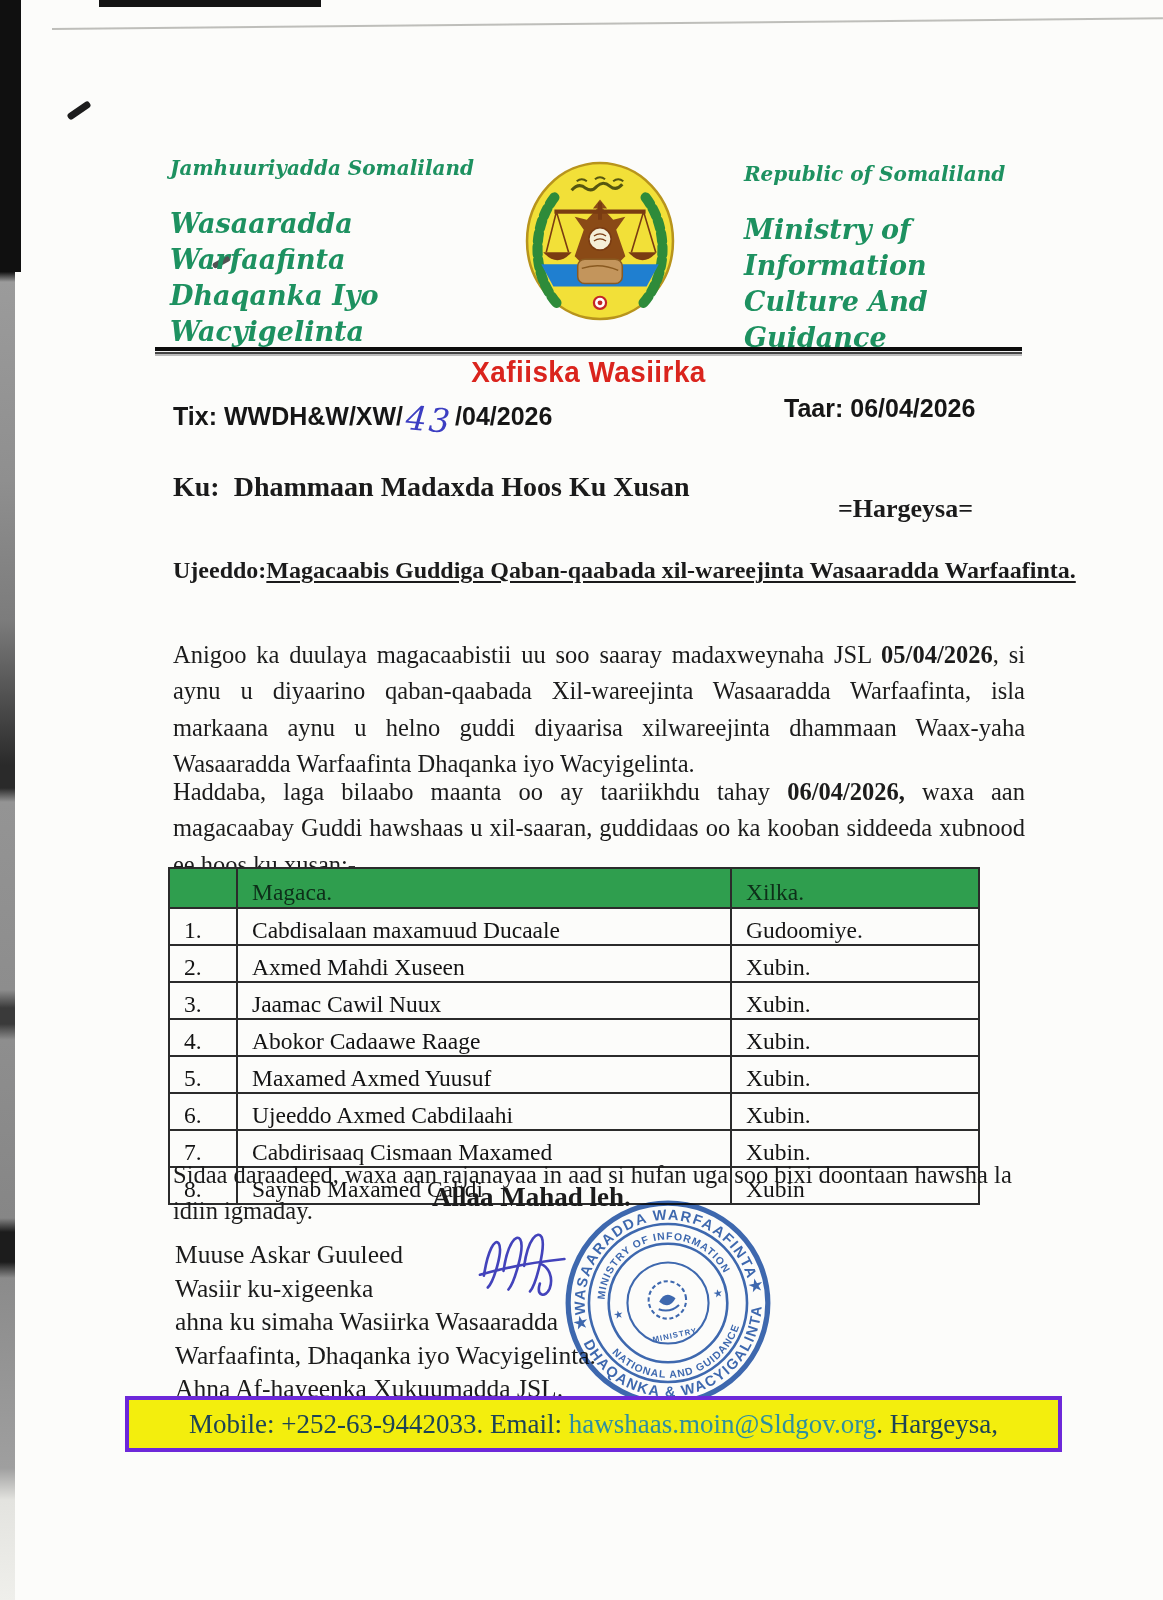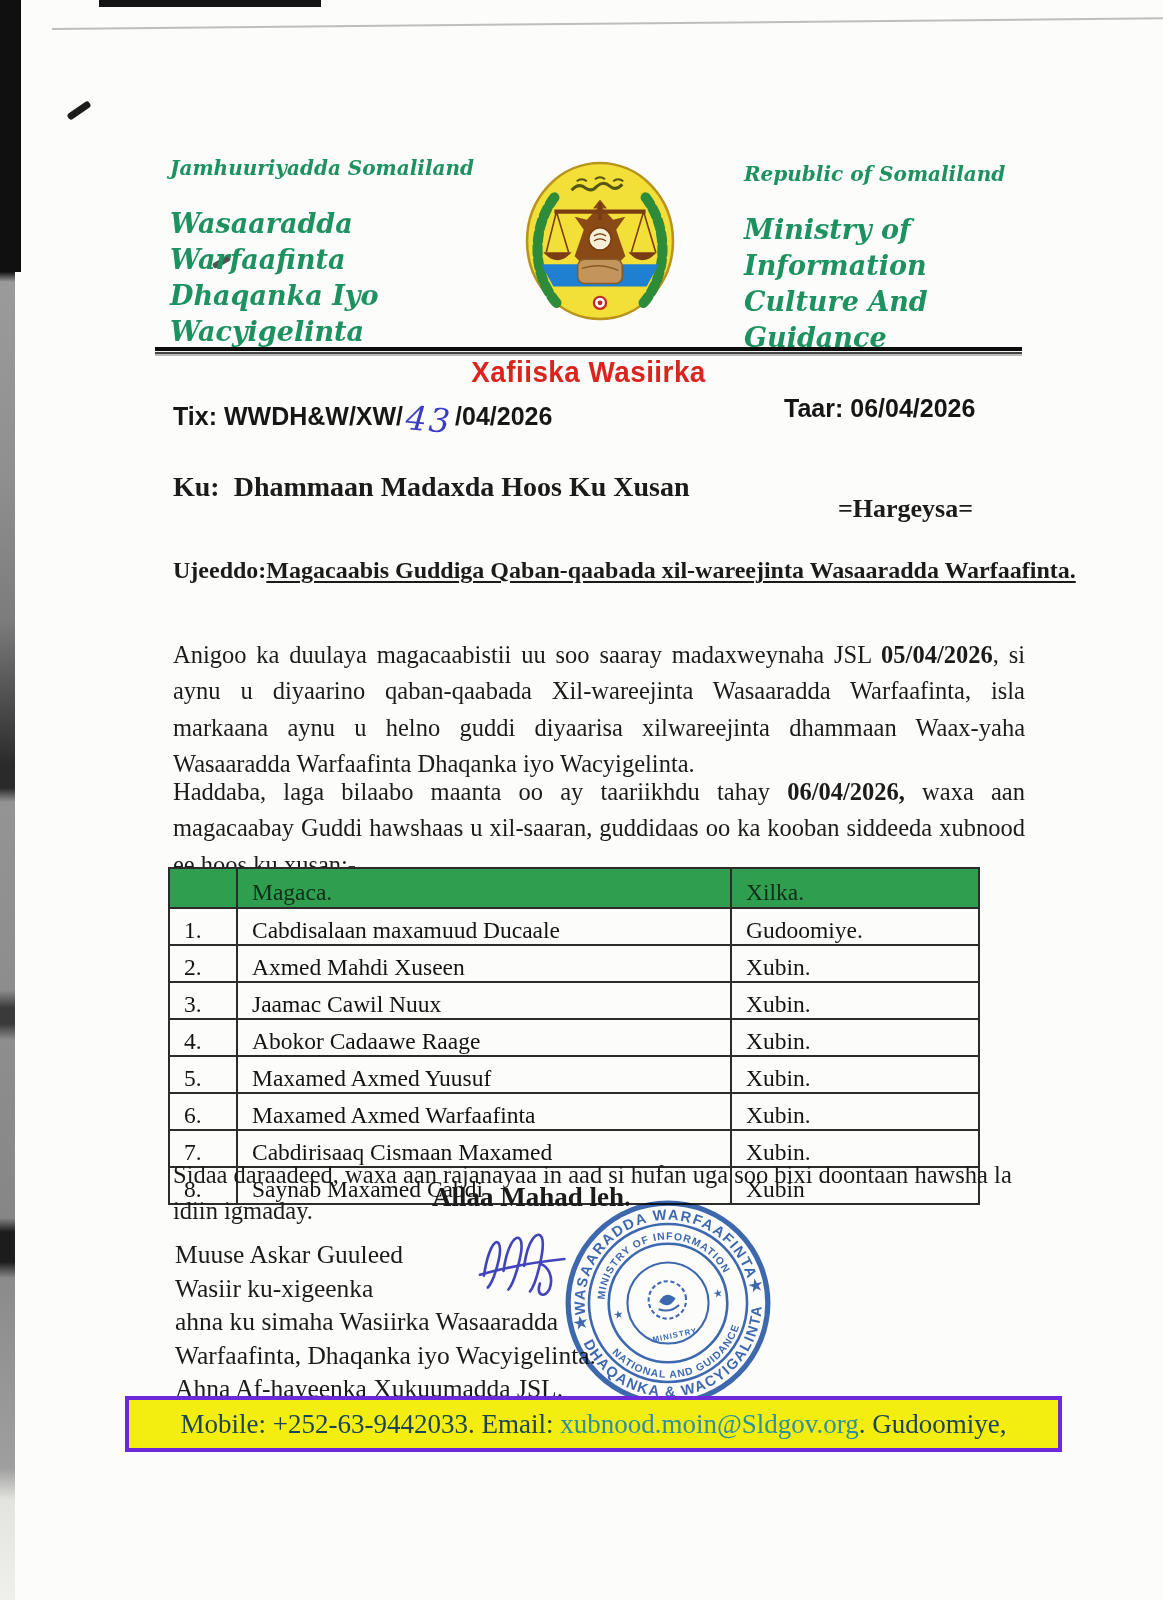--- a/index.html
+++ b/index.html
@@ -172,21 +172,21 @@
           <td class="c1">Abokor Cadaawe Raage</td>
           <td class="c2">Xubin.</td>
         </tr>
         <tr>
           <td class="c0">5.</td>
           <td class="c1">Maxamed Axmed Yuusuf</td>
           <td class="c2">Xubin.</td>
         </tr>
         <tr>
           <td class="c0">6.</td>
-          <td class="c1">Maxamed Axmed Warfaafinta</td>
+          <td class="c1">Ujeeddo Axmed Cabdilaahi</td>
           <td class="c2">Xubin.</td>
         </tr>
         <tr>
           <td class="c0">7.</td>
           <td class="c1">Cabdirisaaq Cismaan Maxamed</td>
           <td class="c2">Xubin.</td>
         </tr>
         <tr>
           <td class="c0">8.</td>
           <td class="c1">Saynab Maxamed Cabdi</td>
@@ -240,15 +240,15 @@
       <text x="149" y="104" font-size="9" text-anchor="middle">★</text>
       <text x="100" y="134" font-size="7.5" text-anchor="middle" letter-spacing="1">MINISTRY</text>
     </g>
     <g stroke="#2d5cac" fill="none" transform="rotate(-12 100 100)">
       <circle cx="100" cy="97" r="18" stroke-width="2" stroke-dasharray="4 2.5"></circle>
       <path d="M92 97 q8 -10 16 0 q-8 10 -16 0 Z" fill="#2d5cac" stroke="none"></path>
       <path d="M90 104 q10 6 20 0" stroke-width="2"></path>
     </g>
   </svg>
 
-  <div class="footer"><span>Mobile: +252-63-9442033. Email: </span><span class="email">xubnood.moin@Sldgov.org</span><span>. Gudoomiye,</span></div>
+  <div class="footer"><span>Mobile: +252-63-9442033. Email: </span><span class="email">hawshaas.moin@Sldgov.org</span><span>. Hargeysa,</span></div>
 
 </div>
 
 </body></html>

